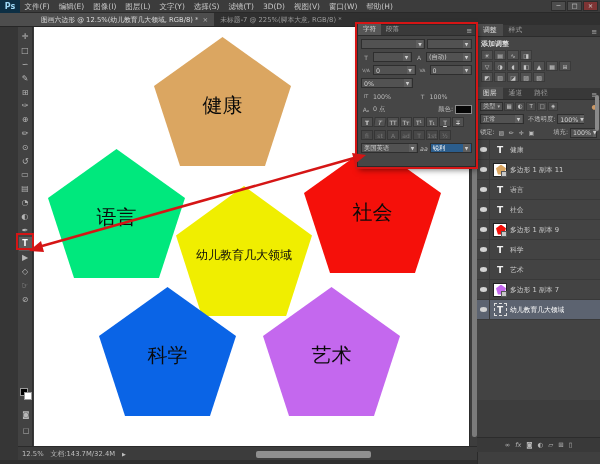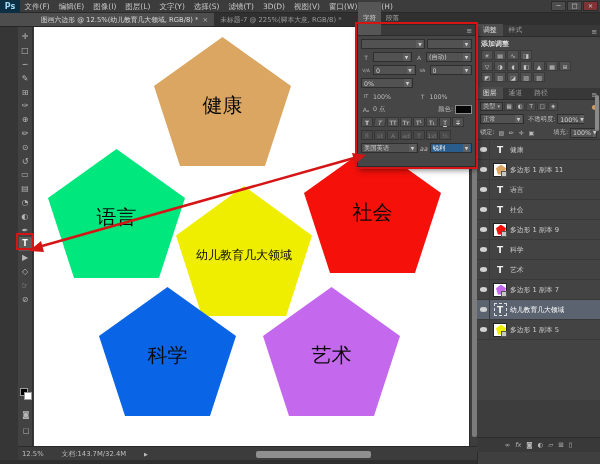--- a/index.html
+++ b/index.html
@@ -42,21 +42,21 @@
   .canvas{position:absolute;left:34px;top:27px;width:435px;height:419px;background:#ffffff;overflow:hidden;}
   .pent{position:absolute;clip-path:polygon(50% 0%,100% 38%,81% 100%,19% 100%,0% 38%);
     display:flex;align-items:center;justify-content:center;}
   .pent span{font-family:"DejaVu Serif",serif;color:#0a0a0a;transform:translateY(4px);white-space:nowrap;}
 
   .vscroll{position:absolute;left:469px;top:27px;width:8px;height:419px;background:#3d3d3d;border-left:1px solid #2c2c2c;}
   .vthumb{position:absolute;left:1.5px;top:140px;width:5px;height:270px;background:#7b7b7b;border-radius:2px;}
 
   
   .statusbar{position:absolute;left:18px;top:446px;width:459px;height:14px;background:#3c3c3c;
-    border-top:1px solid #2a2a2a;display:flex;align-items:center;gap:18px;padding:0 4px;
+    border-top:1px solid #2a2a2a;display:flex;align-items:center;gap:7px;padding:0 4px;
     font-size:6.8px;color:#bdbdbd;}
   .hthumb{position:absolute;left:238px;top:3.5px;width:115px;height:7px;background:#8f8f8f;border-radius:2px;}
   .bottomstrip{position:absolute;left:0;top:460px;width:477px;height:4px;background:#2f2f2f;}
 
   
   .dock{position:absolute;left:477px;top:25px;width:123px;height:439px;background:#3f3f3f;border-left:1px solid #2a2a2a;}
   .ptabs{position:absolute;left:477px;width:123px;height:12px;background:#383838;display:flex;
     align-items:flex-end;font-size:6.8px;color:#9f9f9f;border-bottom:1px solid #2c2c2c;}
   .ptab{padding:1px 6px;}
   .ptab.on{background:#4c4c4c;color:#e0e0e0;}
@@ -100,21 +100,21 @@
   .lyr-actions{position:absolute;left:477px;top:437px;width:123px;height:15px;background:#393939;
     border-top:1px solid #2c2c2c;display:flex;align-items:center;justify-content:center;gap:5px;
     font-size:6.5px;color:#b4b4b4;font-style:italic;}
   .dockscroll{position:absolute;left:595px;top:95px;width:4px;height:36px;background:#8a8a8a;border-radius:2px;}
 
   
   .charpanel{position:absolute;left:357px;top:24px;width:119px;height:143px;background:#464646;
     border:1px solid #2a2a2a;outline:2px solid #d51515;box-shadow:2px 3px 6px rgba(0,0,0,.5);z-index:40;}
   .cp-tabs{height:11px;background:#3a3a3a;display:flex;align-items:flex-end;font-size:6.5px;color:#a5a5a5;
     border-bottom:1px solid #2c2c2c;}
-  .cp-tab{padding:12px 5px;}
+  .cp-tab{padding:1px 5px;}
   .cp-tab.on{background:#565656;color:#e3e3e3;}
   .cp-body{padding:2px 3px;font-size:6.3px;color:#bdbdbd;}
   .cp-row{display:flex;align-items:center;gap:2px;height:12px;margin-bottom:1px;}
   .cic{width:10px;text-align:center;font-size:6px;color:#b0b0b0;flex:0 0 auto;}
   .cbtn{width:12px;height:10px;background:#515151;border:1px solid #363636;color:#cfcfcf;
     font-size:6px;display:flex;align-items:center;justify-content:center;}
   .cbtn.dim{color:#7a7a7a;background:#484848;}
   .swatch{width:17px;height:9px;background:#050505;border:1px solid #8b8b8b;}
   .combo.hl{background:#2b5d8c;color:#fff;}
 
@@ -390,32 +390,20 @@
     </div>
     <div class="lrow sel">
       <span class="eyecell">
         <span class="eye"></span>
       </span>
       <span class="thcell">
         <span class="tthumb dashed">T</span>
       </span>
       <span>幼儿教育几大领域</span>
     </div>
-    <div class="lrow">
-      <span class="eyecell">
-        <span class="eye"></span>
-      </span>
-      <span class="thcell">
-        <span class="sthumb">
-          <span class="pp" style="background: rgb(240, 238, 0);"></span>
-          <span class="badge"></span>
-        </span>
-      </span>
-      <span>多边形 1 副本 5</span>
-    </div>
   </div>
 <div class="lyr-empty"></div>
 <div class="lyr-actions" id="layer-actions">
     <span>∞</span>
     <span>fx</span>
     <span>◙</span>
     <span>◐</span>
     <span>▱</span>
     <span>⊞</span>
     <span>▯</span>

